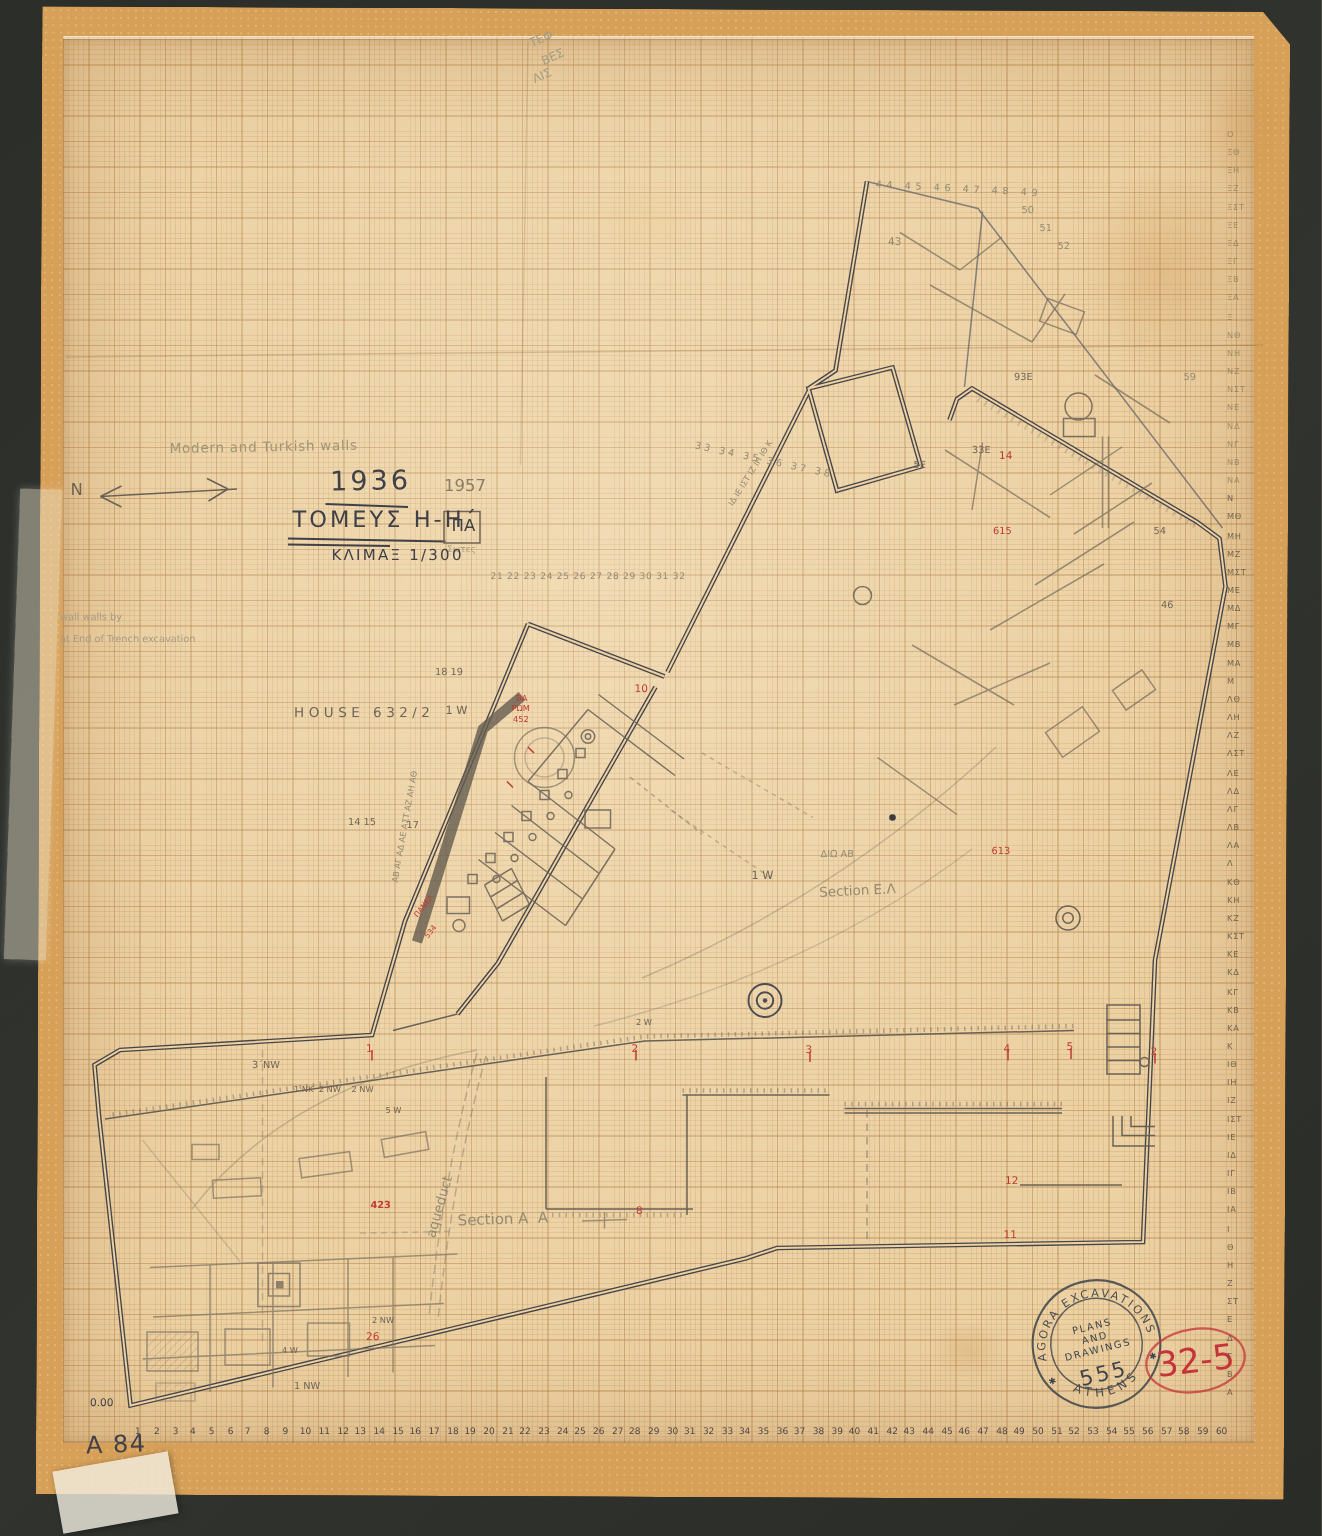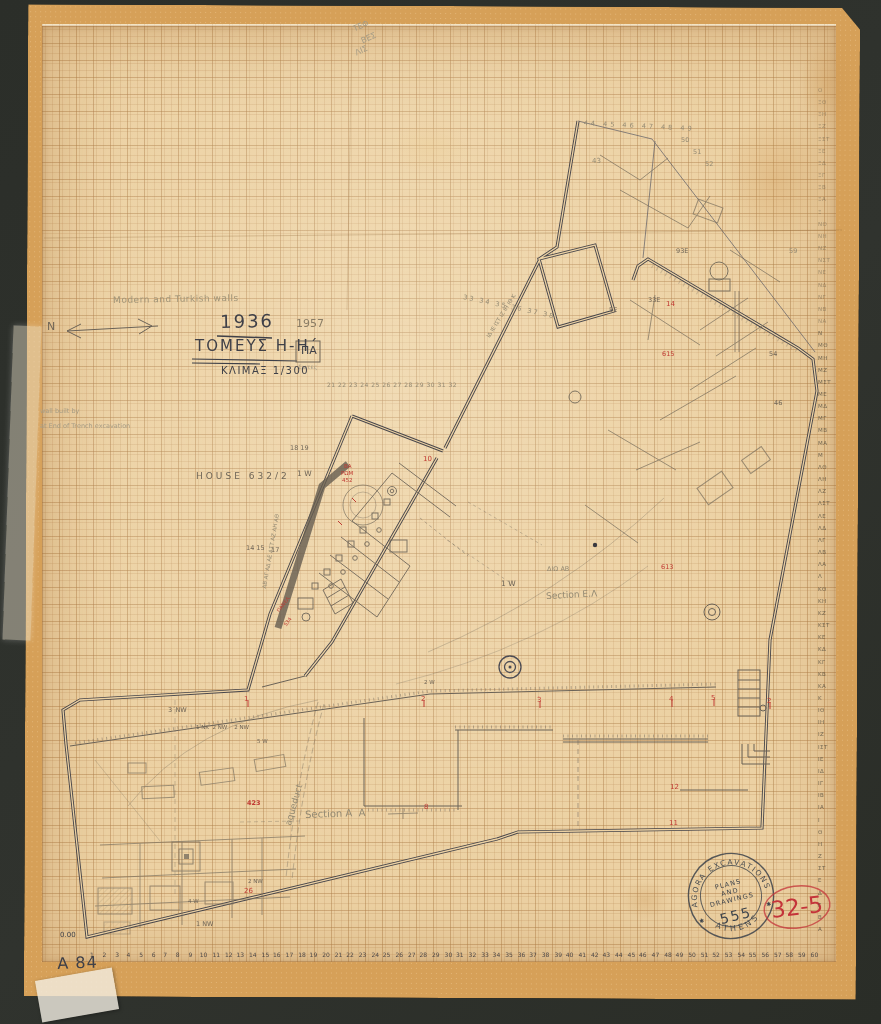--- a/index.html
+++ b/index.html
@@ -386,32 +386,32 @@
       <span class="plab" style="left: 486px; top: 336px; font-size: 5.5px; color: rgb(148, 138, 115); transform: rotate(-58deg);">ΙΔ ΙΕ ΙΣΤ ΙΖ ΙΗ ΙΘ Κ</span>
       <span class="plab" style="left: 327px; top: 382px; font-size: 6px; color: rgb(148, 138, 115); letter-spacing: 0.5px;">21 22 23 24 25 26 27 28 29 30 31 32</span>
       <span class="plab" style="left: 290px; top: 445px; font-size: 6.5px; color: rgb(111, 101, 87);">18 19</span>
       <span class="plab" style="left: 196px; top: 472px; font-size: 9px; color: rgb(111, 101, 87); letter-spacing: 3px;">HOUSE 632/2</span>
       <span class="plab" style="left: 297px; top: 470px; font-size: 7.5px; color: rgb(111, 101, 87);">1 W</span>
       <span class="plab" style="left: 344px; top: 464px; font-size: 5.5px; color: rgb(192, 58, 51);">ΒΑ</span>
       <span class="plab" style="left: 341px; top: 471px; font-size: 5.5px; color: rgb(192, 58, 51);">ΡΩΜ</span>
       <span class="plab" style="left: 342px; top: 478px; font-size: 5.5px; color: rgb(192, 58, 51);">452</span>
       <span class="plab" style="left: 423px; top: 456px; font-size: 7px; color: rgb(192, 58, 51);">10</span>
       <span class="plab" style="left: 262px; top: 588px; font-size: 5.5px; color: rgb(148, 138, 115); transform: rotate(-80deg);">ΑΒ ΑΓ ΑΔ ΑΕ ΑΣΤ ΑΖ ΑΗ ΑΘ</span>
-      <span class="plab" style="left: 246px; top: 545px; font-size: 6.5px; color: rgb(111, 101, 87);">14 15</span>
+      <span class="plab" style="left: 232px; top: 545px; font-size: 6.5px; color: rgb(111, 101, 87);">14 15</span>
       <span class="plab" style="left: 271px; top: 547px; font-size: 6.5px; color: rgb(111, 101, 87);">17</span>
       <span class="plab" style="left: 276px; top: 610px; font-size: 5px; color: rgb(192, 58, 51); transform: rotate(-52deg);">ΠΑΝΕΛ</span>
       <span class="plab" style="left: 283px; top: 624px; font-size: 5px; color: rgb(192, 58, 51); transform: rotate(-52deg);">534</span>
       <span class="plab" style="left: 547px; top: 566px; font-size: 6.5px; color: rgb(148, 138, 115);">ΔΙΩ ΑΒ</span>
       <span class="plab" style="left: 501px; top: 580px; font-size: 7.5px; color: rgb(111, 101, 87);">1 W</span>
       <span class="plab" style="left: 546px; top: 592px; font-size: 9px; color: rgb(148, 138, 115); transform: rotate(-3deg);">Section Ε.Λ</span>
       <span class="plab" style="left: 168px; top: 707px; font-size: 6.5px; color: rgb(111, 101, 87);">3΄NW</span>
       <span class="plab" style="left: 196px; top: 725px; font-size: 5.5px; color: rgb(111, 101, 87);">1 NK  2 NW    2 NW</span>
       <span class="plab" style="left: 257px; top: 739px; font-size: 5.5px; color: rgb(111, 101, 87);">5 W</span>
       <span class="plab" style="left: 424px; top: 680px; font-size: 5.5px; color: rgb(111, 101, 87);">2 W</span>
-      <span class="plab" style="left: 40px; top: 408px; font-size: 6.5px; color: rgb(166, 156, 133);">wall built by</span>
+      <span class="plab" style="left: 40px; top: 408px; font-size: 6.5px; color: rgb(166, 156, 133);">wall walls by</span>
       <span class="plab" style="left: 40px; top: 423px; font-size: 6.5px; color: rgb(166, 156, 133);">at End of Trench excavation</span>
       <span class="plab" style="left: 284px; top: 824px; font-size: 9px; color: rgb(148, 138, 115); transform: rotate(-74deg);">aqueduct</span>
       <span class="plab" style="left: 305px; top: 810px; font-size: 10px; color: rgb(148, 138, 115); transform: rotate(-2deg);">Section A  A</span>
       <span class="plab" style="left: 247px; top: 800px; font-size: 6.5px; color: rgb(192, 58, 51); font-weight: bold;">423</span>
       <span class="plab" style="left: 244px; top: 696px; font-size: 7px; color: rgb(192, 58, 51);">1</span>
       <span class="plab" style="left: 421px; top: 696px; font-size: 7px; color: rgb(192, 58, 51);">2</span>
       <span class="plab" style="left: 537px; top: 697px; font-size: 7px; color: rgb(192, 58, 51);">3</span>
       <span class="plab" style="left: 669px; top: 696px; font-size: 7px; color: rgb(192, 58, 51);">4</span>
       <span class="plab" style="left: 711px; top: 695px; font-size: 7px; color: rgb(192, 58, 51);">5</span>
       <span class="plab" style="left: 767px; top: 698px; font-size: 7px; color: rgb(192, 58, 51);">2</span>

